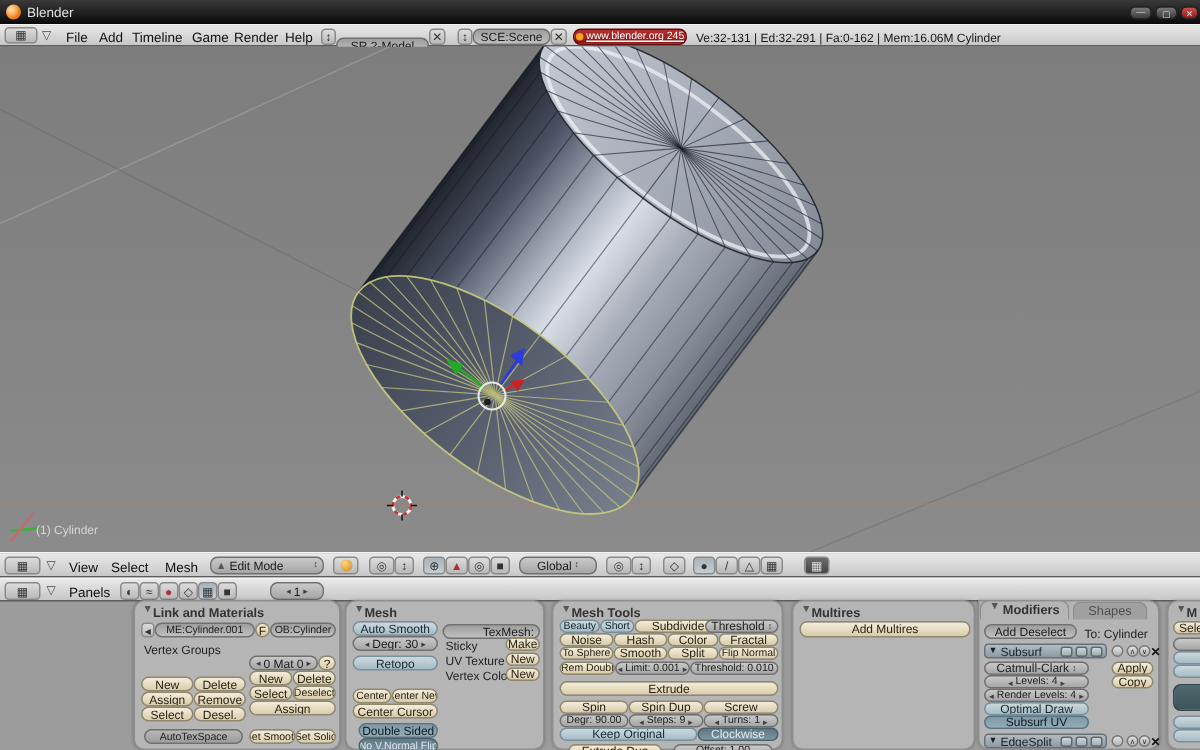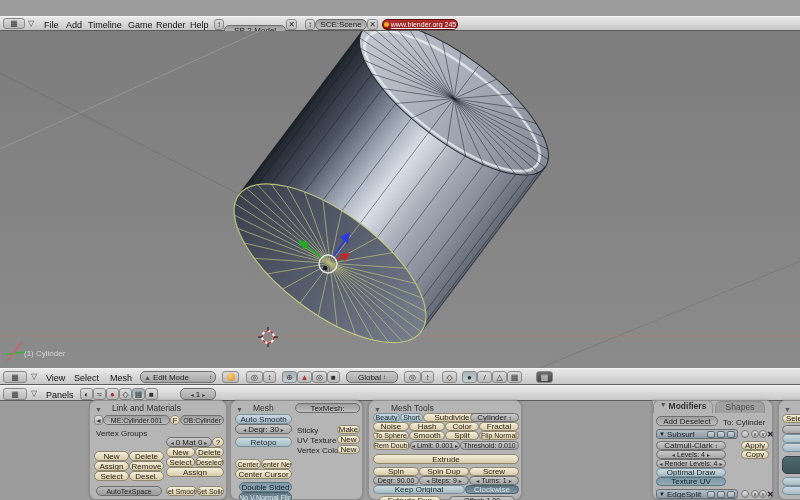--- a/index.html
+++ b/index.html
@@ -36,42 +36,49 @@
   font-size:8px;color:#2a2416;background:linear-gradient(#f4edda,#d9ccab);
   border:1px solid #8f876e;border-radius:5px;white-space:nowrap;overflow:hidden;cursor:default}
 .btn.bl{background:linear-gradient(#ccd9de,#a6bcc6);border-color:#78909c;color:#15262e}
 .btn.pr{background:linear-gradient(#7e99a7,#93abb7);border-color:#5a7280;color:#0c1a22}
 .btn.dk{background:linear-gradient(#5f7884,#7d95a1);border-color:#46616d;color:#dfe8ec}
 .btn.gray{background:linear-gradient(#b8b8b8,#9c9c9c);border-color:#6e6e6e;color:#222}
 .lbl{position:absolute;font-size:8px;color:#1f1f1f;white-space:nowrap}
 
 .panel{position:absolute;top:400px;height:100px;background:#b5b5b5;
   border:1px solid #8f8f8f;border-radius:7px;box-shadow:0 0 2px rgba(0,0,0,.25)}
-.phdr{position:absolute;left:5px;top:2px;display:flex;gap:10px;align-items:flex-end;
-  font-size:8.5px;font-weight:normal;color:#333;white-space:nowrap}
+.phdr{position:absolute;left:5px;top:2px;display:flex;gap:0;align-items:flex-start;
+  font-size:8.5px;font-weight:bold;color:#333;white-space:nowrap}
 .phdr .ptri{font-size:7px;color:#555}
 .mstrip{position:absolute;display:flex;align-items:center;gap:2px;padding:0 2px;
   font-size:8px;color:#14202a;background:linear-gradient(#b3bcc2,#8e9aa2);
   border:1px solid #667077;border-radius:3px;white-space:nowrap;overflow:hidden}
 .mini{width:8px;height:7px;border:1px solid #5d686f;border-radius:2px;
   background:linear-gradient(#cfd6da,#9fabb2)}
 .rnd{position:absolute;border-radius:50%;background:linear-gradient(#e2e2e2,#b2b2b2);
   border:1px solid #777;font-size:5px;color:#333;display:flex;align-items:center;justify-content:center}
 .xbtn{position:absolute;font-size:8px;font-weight:bold;color:#111;cursor:default}
 .tab{position:absolute;font-size:8.5px;display:flex;align-items:flex-start;justify-content:center;
   border:1px solid #8f8f8f;border-bottom:none;border-radius:6px 6px 0 0}
 .tab.on{background:#b5b5b5;font-weight:bold;color:#333}
 .tab.off{background:#a0a0a0;color:#4e4e4e}
 #objlabel{position:absolute;font-size:8px;color:#d6d6d6}
 </style>
 </head>
 <body>
 
 <div id="app">
 
+  <div id="titlebar">
+    <span class="logo"></span>
+    <span class="title">Blender</span>
+    <span class="winbtn" style="left:753px">—</span>
+    <span class="winbtn" style="left:770px">▢</span>
+    <span class="winbtn close" style="left:787px;width:12px">✕</span>
+  </div>
 
   <div class="hdr" style="top:16px;height:15px">
     <span class="ic" style="left:3px;top:1px;width:22px;height:11px">▦</span>
     <span class="tri" style="left:28px;top:2px">▽</span>
     <span class="menu" style="left:44px;top:3px">File</span>
     <span class="menu" style="left:66px;top:3px">Add</span>
     <span class="menu" style="left:88px;top:3px">Timeline</span>
     <span class="menu" style="left:128px;top:3px">Game</span>
     <span class="menu" style="left:156px;top:3px">Render</span>
     <span class="menu" style="left:190px;top:3px">Help</span>
@@ -82,20 +89,21 @@
     <span class="ic" style="left:286px;top:2px;width:11px;height:11px">✕</span>
     <span class="ic" style="left:305px;top:2px;width:10px;height:11px">↕</span>
     <div class="fld inset" style="left:315px;top:2px;width:52px;height:11px">
         <span>SCE:Scene</span>
       </div>
     <span class="ic" style="left:367px;top:2px;width:11px;height:11px">✕</span>
     <div class="fld" style="left:382px;top:2px;width:76px;height:11px;background:linear-gradient(#b43030,#871414);border-color:#5e0d0d;color:#fff;font-size:7px">
       <span style="width:5px;height:5px;border-radius:50%;background:#f5a21e;display:inline-block"></span>
       <span style="text-decoration:underline">www.blender.org 245</span>
     </div>
+    <span class="lbl" style="left:464px;top:4px;font-size:8px;color:#161616">Ve:32-131 | Ed:32-291 | Fa:0-162 | Mem:16.06M Cylinder</span>
   </div>
 
   <div class="abs" style="left:0;top:31px;width:800px;height:337px">
     <svg width="800" height="337">
       <defs>
         <linearGradient id="bgGrad" x1="0" y1="0" x2="0" y2="1">
           <stop offset="0" stop-color="#7d7d7d"></stop>
             <stop offset="1" stop-color="#8b8b8b"></stop>
         </linearGradient>
         <linearGradient id="bodyGrad" gradientUnits="userSpaceOnUse" x1="-114" y1="0" x2="114" y2="0">
@@ -371,21 +379,21 @@
   </div>
 
   <div class="panel" style="left:230px;width:133px">
     <div class="phdr">
       <span class="ptri">▼</span>
       <span>Mesh</span>
     </div>
     <div class="btn bl" style="left:4px;top:13px;width:57px;height:10px">
         <span>Auto Smooth</span>
       </div>
-    <div class="fld inset" style="left:64px;top:2px;width:65px;height:10px;justify-content:center;padding:0 3px">
+    <div class="fld inset" style="left:64px;top:15px;width:65px;height:10px;justify-content:flex-end;padding:0 3px">
         <span>TexMesh:</span>
       </div>
     <div class="fld" style="left:4px;top:23px;width:57px;height:10px">
       <span class="arr">◂</span>
       <span>Degr: 30</span>
       <span class="arr">▸</span>
     </div>
     <span class="lbl" style="left:66px;top:25px">Sticky</span>
     <div class="btn" style="left:106px;top:24px;width:23px;height:9px">
         <span>Make</span>
@@ -426,21 +434,21 @@
     <div class="btn bl" style="left:4px;top:12px;width:27px;height:9px;font-size:7px">
         <span>Beauty</span>
       </div>
     <div class="btn bl" style="left:31px;top:12px;width:23px;height:9px;font-size:7px">
         <span>Short</span>
       </div>
     <div class="btn" style="left:54px;top:12px;width:58px;height:9px">
         <span>Subdivide</span>
       </div>
     <div class="fld" style="left:101px;top:12px;width:49px;height:9px">
-      <span>Cylinder</span>
+      <span>Threshold</span>
       <span class="arr">↕</span>
     </div>
     <div class="btn" style="left:4px;top:21px;width:36px;height:9px">
         <span>Noise</span>
       </div>
     <div class="btn" style="left:40px;top:21px;width:36px;height:9px">
         <span>Hash</span>
       </div>
     <div class="btn" style="left:76px;top:21px;width:34px;height:9px">
         <span>Color</span>
@@ -505,20 +513,29 @@
     <div class="btn" style="left:10px;top:95px;width:62px;height:9px">
         <span>Extrude Dup</span>
       </div>
     <div class="fld" style="left:80px;top:95px;width:66px;height:9px;font-size:7px">
       <span class="arr">◂</span>
       <span>Offset: 1.00</span>
       <span class="arr">▸</span>
     </div>
   </div>
 
+  <div class="panel" style="left:528px;width:122px">
+    <div class="phdr">
+      <span class="ptri">▼</span>
+      <span>Multires</span>
+    </div>
+    <div class="btn" style="left:4px;top:13px;width:114px;height:11px">
+        <span>Add Multires</span>
+      </div>
+  </div>
 
   <div class="panel" style="left:652px;width:121px;border-top-left-radius:0">
     <div class="tab on" style="left:0px;top:-1px;width:60px;height:13px">
       <span class="ptri" style="font-size:7px;color:#555;margin-right:2px">▼</span>
       <span>Modifiers</span>
     </div>
     <div class="tab off" style="left:62px;top:0px;width:50px;height:12px">
         <span>Shapes</span>
       </div>
     <div class="fld inset" style="left:3px;top:15px;width:62px;height:10px">
@@ -548,21 +565,21 @@
     </div>
     <div class="fld" style="left:3px;top:58px;width:70px;height:9px;font-size:7px">
       <span class="arr">◂</span>
       <span>Render Levels: 4</span>
       <span class="arr">▸</span>
     </div>
     <div class="btn bl" style="left:3px;top:67px;width:70px;height:9px">
         <span>Optimal Draw</span>
       </div>
     <div class="btn pr" style="left:3px;top:76px;width:70px;height:9px">
-        <span>Texture UV</span>
+        <span>Subsurf UV</span>
       </div>
     <div class="btn" style="left:88px;top:40px;width:28px;height:9px">
         <span>Apply</span>
       </div>
     <div class="btn" style="left:88px;top:49px;width:28px;height:9px">
         <span>Copy</span>
       </div>
 
     <div class="mstrip" style="left:3px;top:88px;width:82px;height:10px">
       <span style="font-size:6px">▼</span>

